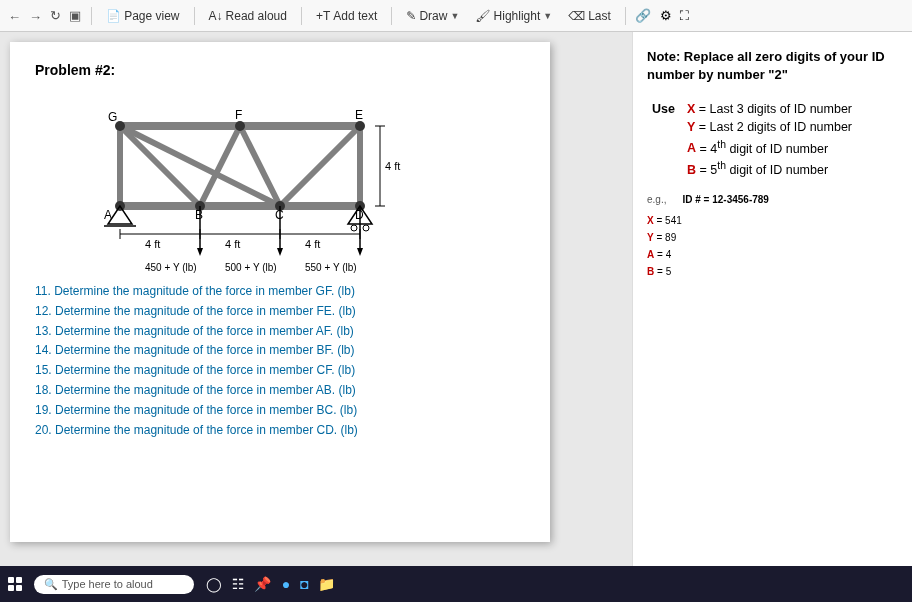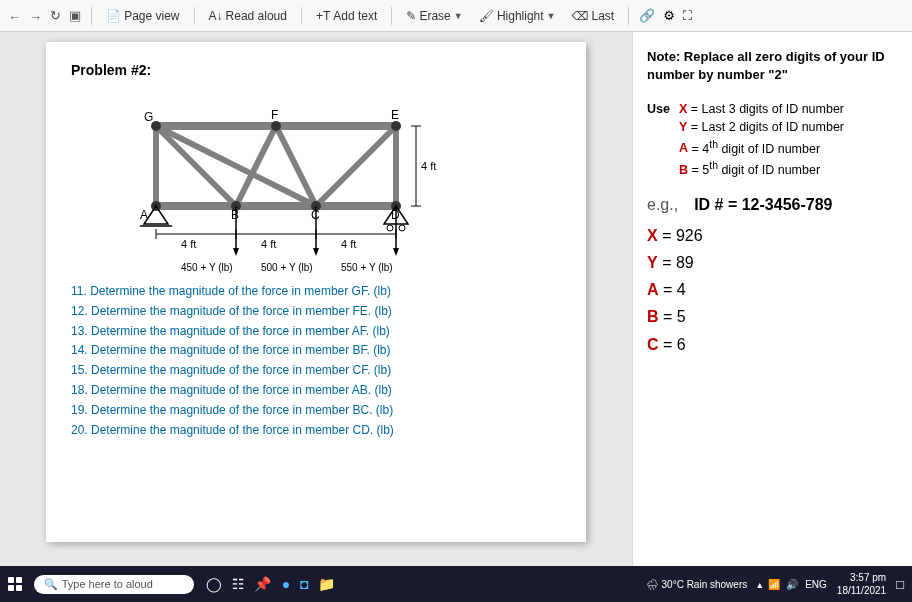--- a/index.html
+++ b/index.html
@@ -49,21 +49,21 @@
       height: calc(602px - 32px - 36px);
       background: white;
     }
 
     
     .document-area {
       flex: 1;
       background: #e8e8e8;
       display: flex;
       align-items: flex-start;
-      justify-content: center;
+      justify-content: flex-start;
       padding: 10px;
       overflow: hidden;
     }
 
     .page {
       background: white;
       width: 540px;
       height: 500px;
       padding: 20px 25px;
       box-shadow: 2px 2px 8px rgba(0,0,0,0.3);
@@ -115,37 +115,38 @@
     .note-box strong {
       font-weight: bold;
     }
 
     .use-section {
       margin-bottom: 14px;
     }
     .use-row {
       display: flex;
       align-items: flex-start;
-      gap: 4px;
+      gap: 12px;
       margin-bottom: 4px;
+      text-align: right;
     }
     .use-label {
       font-weight: bold;
       color: #000;
       min-width: 28px;
     }
     .var-x { color: #c00000; font-weight: bold; }
     .var-y { color: #c00000; font-weight: bold; }
     .var-a { color: #c00000; font-weight: bold; }
     .var-b { color: #c00000; font-weight: bold; }
     .var-c { color: #c00000; font-weight: bold; }
 
     .example-section {
       margin-top: 8px;
-      font-size: 16px;
+      font-size: 10px;
       line-height: 1.7;
       color: #000;
     }
     .example-row {
       display: flex;
       gap: 16px;
       margin-bottom: 4px;
     }
     .ex-label {
       color: #555;
@@ -243,21 +244,21 @@
 
   <div class="toolbar-item">
     <span>+T</span>
     <span>Add text</span>
   </div>
 
   <div class="toolbar-sep"></div>
 
   <div class="toolbar-item">
     <span>✎</span>
-    <span>Erase</span>
+    <span>Draw</span>
     <span class="toolbar-arrow">▼</span>
   </div>
 
   <div class="toolbar-item">
     <span>🖌</span>
     <span>Highlight</span>
     <span class="toolbar-arrow">▼</span>
   </div>
 
   <div class="toolbar-item">
@@ -408,37 +409,33 @@
       </div>
     </div>
 
     <div class="example-section">
       <div class="example-row">
         <span class="ex-label">e.g.,</span>
         <span class="ex-id">ID # = 12-3456-789</span>
       </div>
       <div>
         <span class="var-x">X</span>
-        <span> = 926</span>
+        <span> = 541</span>
       </div>
       <div>
         <span class="var-y">Y</span>
         <span> = 89</span>
       </div>
       <div>
         <span class="var-a">A</span>
         <span> = 4</span>
       </div>
       <div>
         <span class="var-b">B</span>
         <span> = 5</span>
-      </div>
-      <div>
-        <span class="var-c">C</span>
-        <span> = 6</span>
       </div>
     </div>
 
   </div>
 </div>
 
 <div class="taskbar">
 
   <div class="taskbar-start">
     <div class="win-icon">
@@ -456,33 +453,13 @@
 
   <div style="display:flex; align-items:center; gap:10px; margin-left:6px;">
     <span style="color:white; font-size:14px; cursor:pointer;">◯</span>
     <span style="color:white; font-size:14px; cursor:pointer;">☷</span>
     <span style="color:white; font-size:14px; cursor:pointer;">📌</span>
     <span style="color:#4db8ff; font-size:14px; cursor:pointer;">●</span>
     <span style="color:#4db8ff; font-size:14px; cursor:pointer;">◘</span>
     <span style="color:#ffd700; font-size:14px; cursor:pointer;">📁</span>
   </div>
 
-  <div class="taskbar-right">
-    <div class="taskbar-weather">
-      <span>🌧</span>
-      <span>30°C Rain showers</span>
-    </div>
-
-    <div class="taskbar-sys">
-      <span style="cursor:pointer;">▴</span>
-      <span>📶</span>
-      <span style="cursor:pointer;">🔊</span>
-      <span>ENG</span>
-    </div>
-
-    <div class="taskbar-time">
-      <div>3:57 pm</div>
-      <div>18/11/2021</div>
-    </div>
-
-    <span style="color:white; cursor:pointer;">□</span>
-  </div>
 </div>
 
 </body></html>

